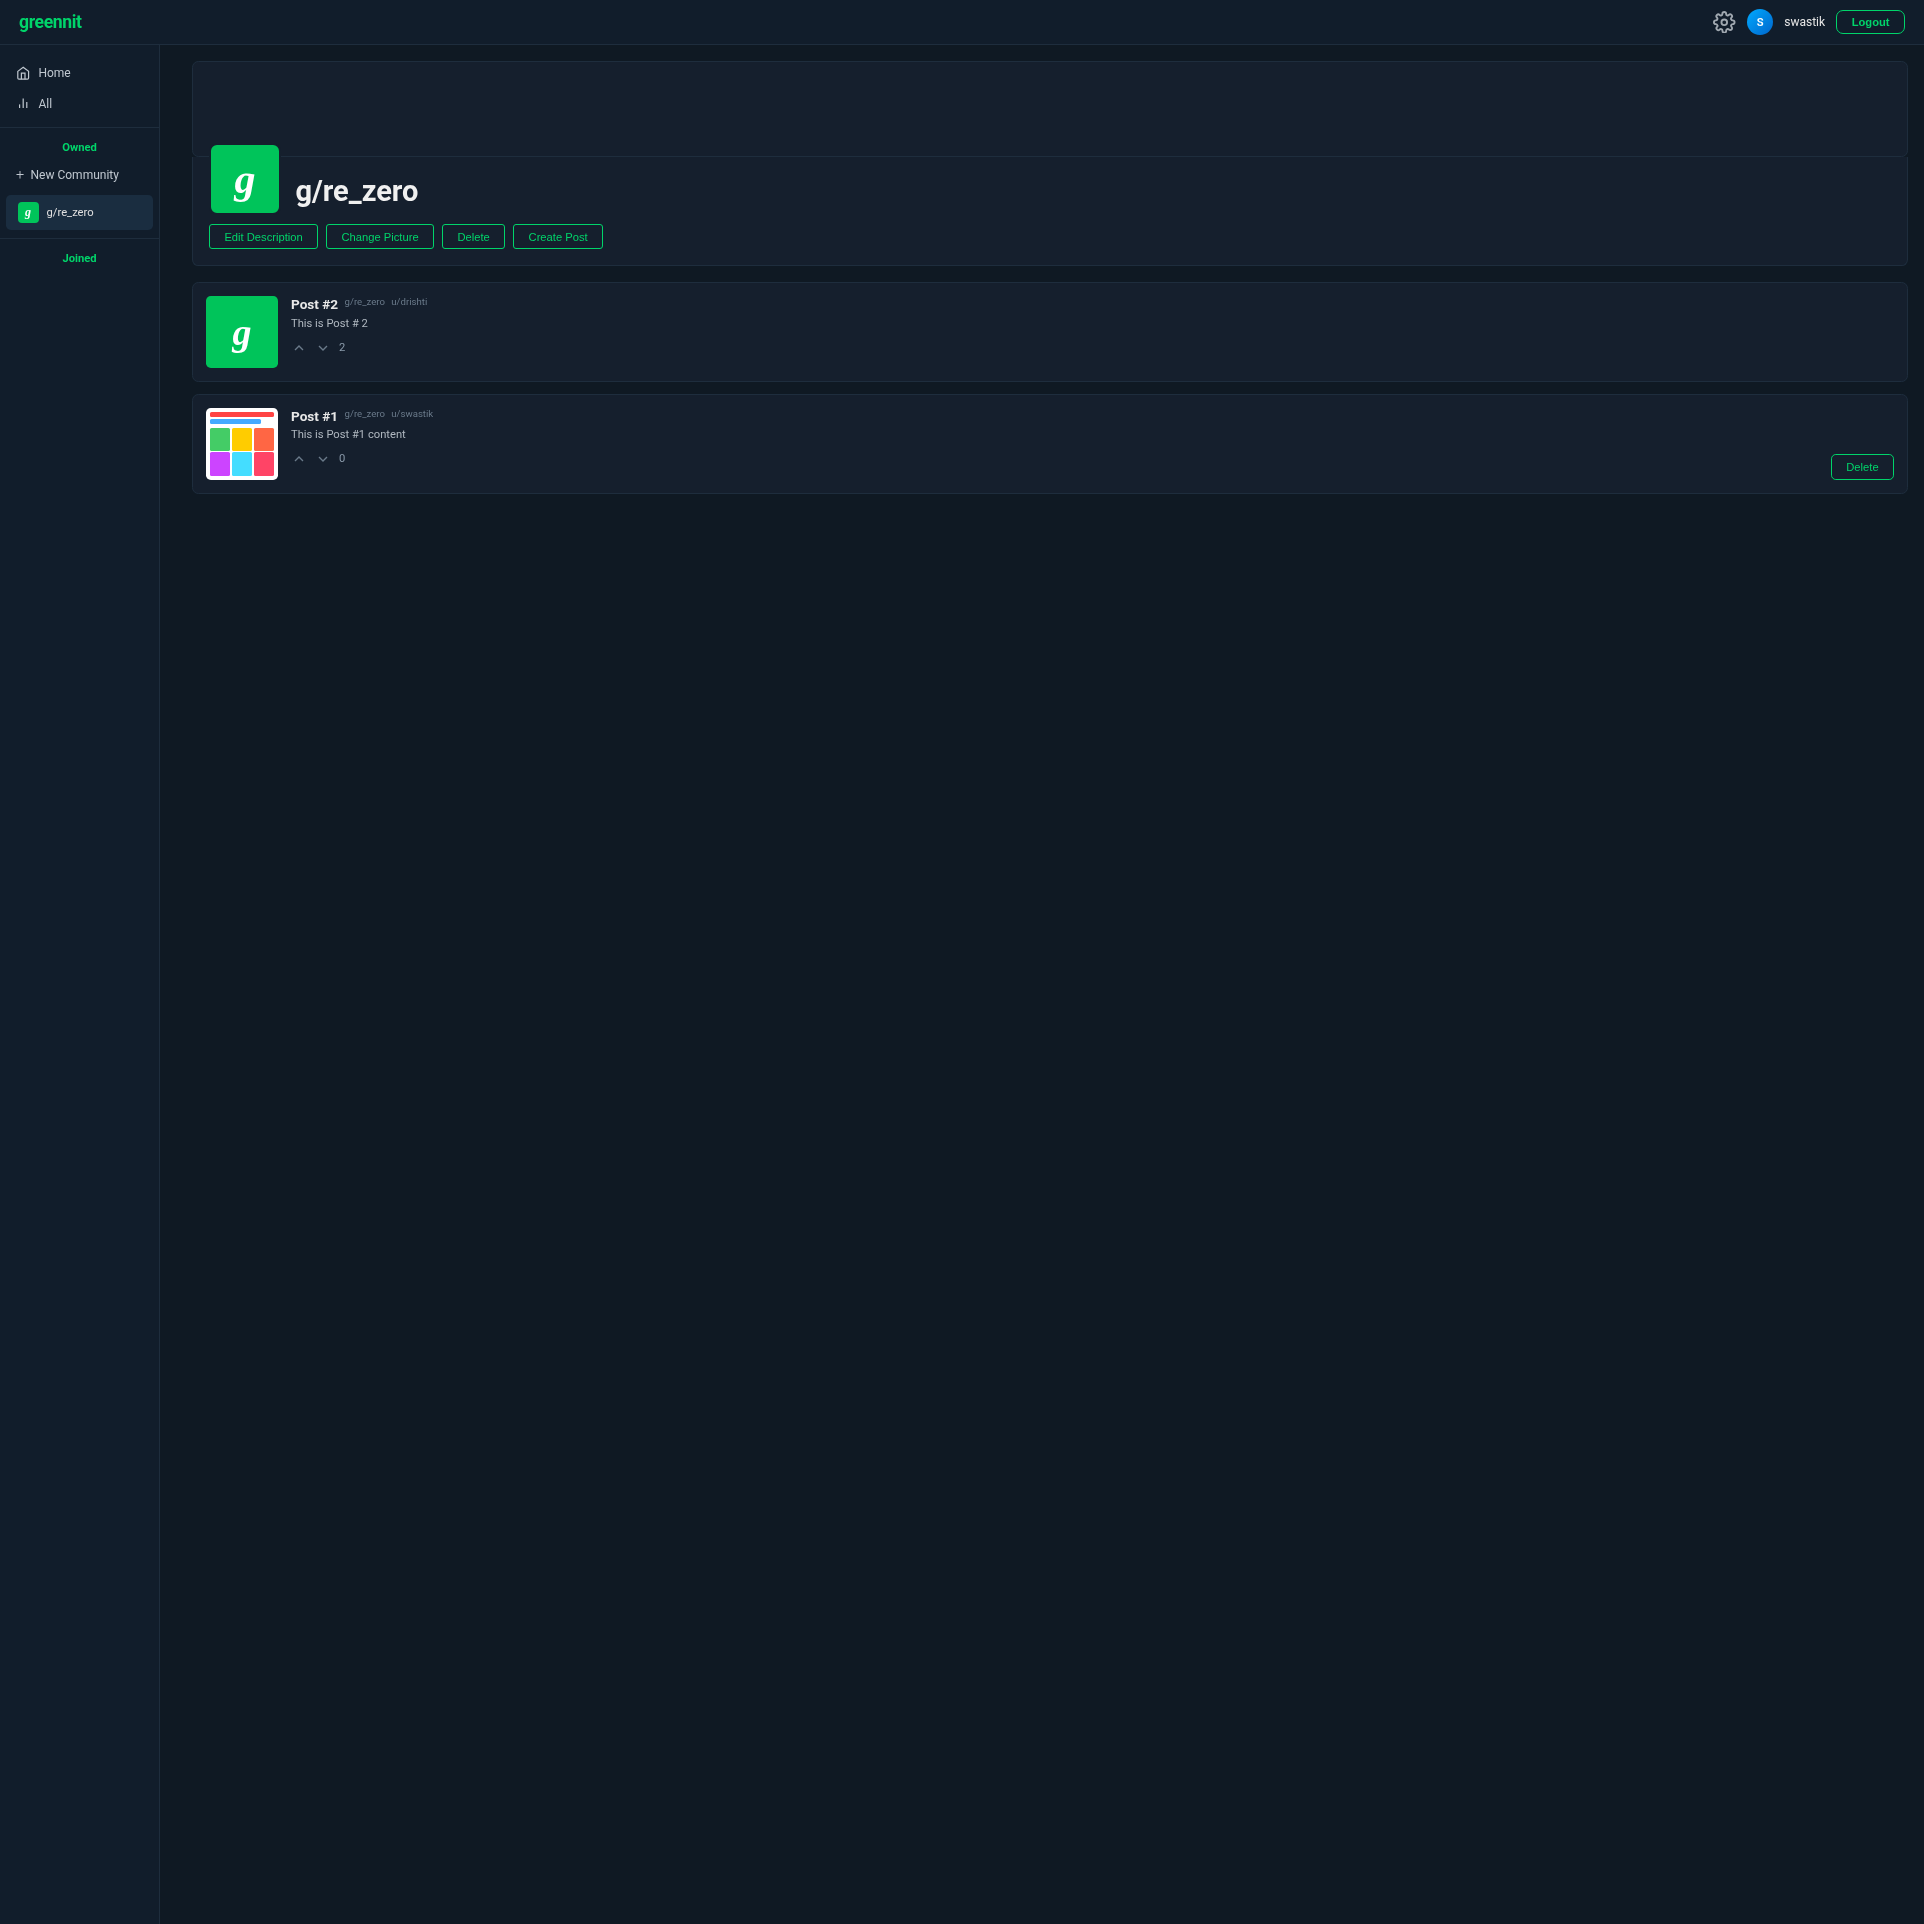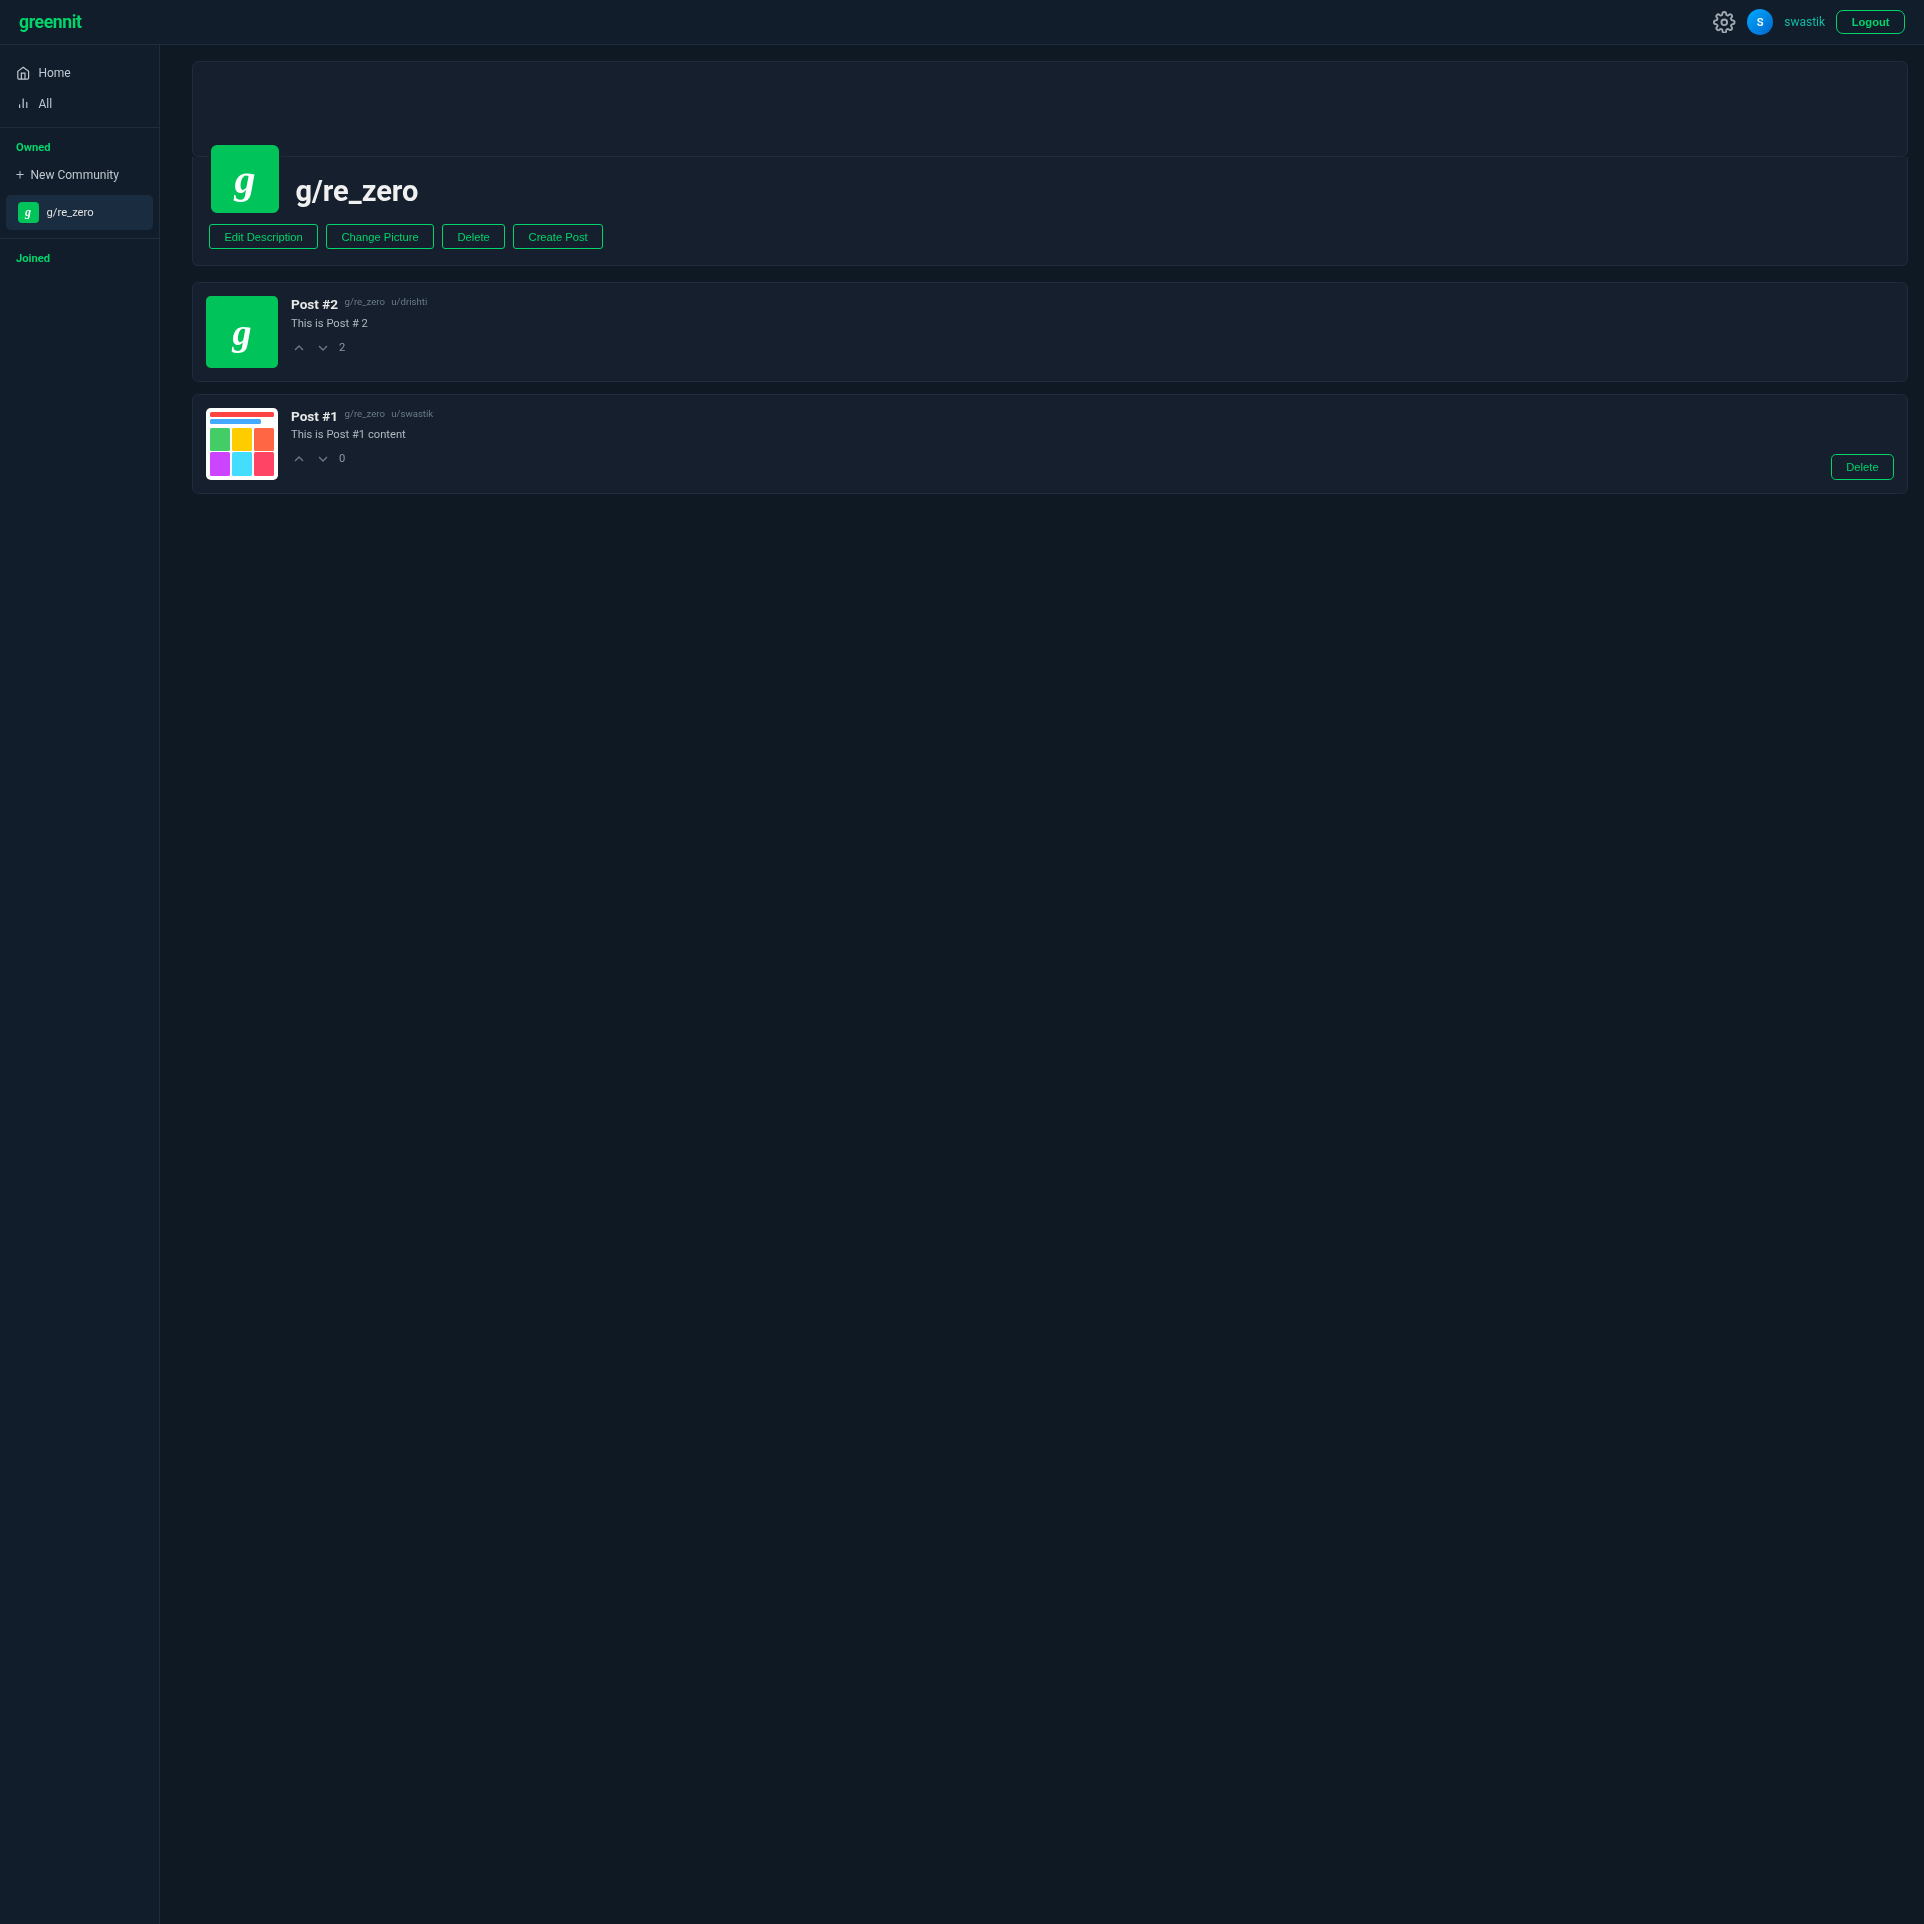--- a/index.html
+++ b/index.html
@@ -49,21 +49,21 @@
       background: linear-gradient(135deg, #00aaff, #0066cc);
       display: flex;
       align-items: center;
       justify-content: center;
       font-size: 11.2px;
       color: white;
       font-weight: 600;
     }
     .username {
       font-size: 12px;
-      color: #14b8a6;
+      color: #e5e5e5;
     }
     .logout-btn {
       border: 1.6px solid #00d46a;
       background: transparent;
       color: #00d46a;
       padding: 4.8px 14.4px;
       border-radius: 7px;
       font-size: 11.2px;
       font-weight: 600;
       cursor: pointer;
@@ -98,20 +98,21 @@
       color: #c0c8d0;
       font-size: 12px;
       border-radius: 0;
     }
     .sidebar-divider {
       border: none;
       border-top: 0.8px solid #1e2d3d;
       margin: 8px 0;
     }
     .sidebar-section-label {
+      text-align: center;
       font-size: 11.2px;
       font-weight: 700;
       color: #00d46a;
       padding: 4.8px 16px;
     }
     .sidebar-new-item {
       display: flex;
       align-items: center;
       gap: 6.4px;
       padding: 8px 16px;

